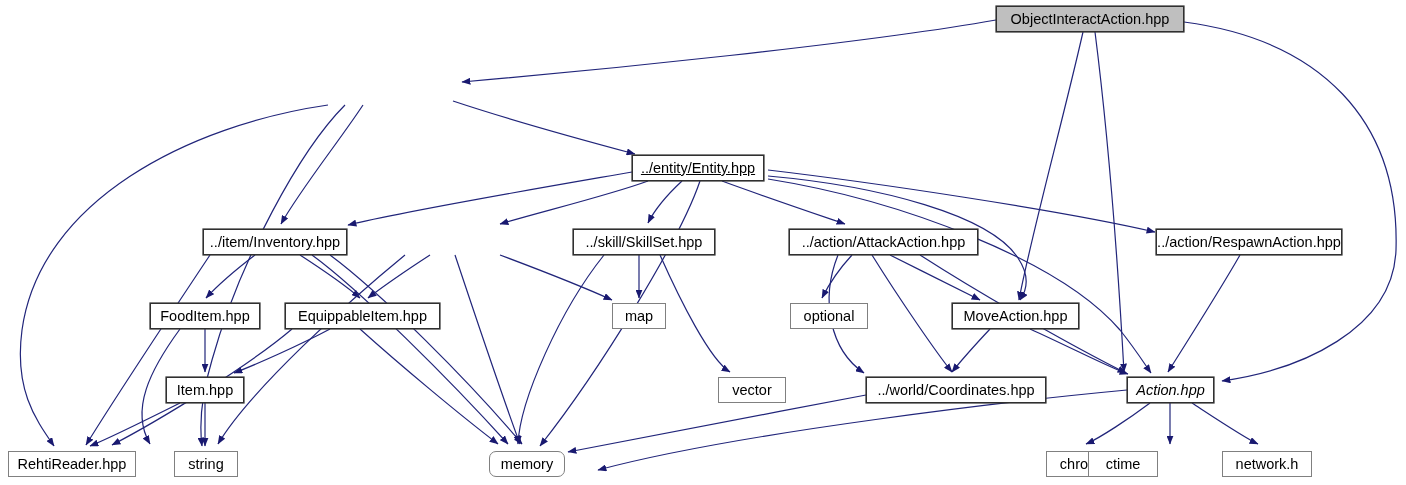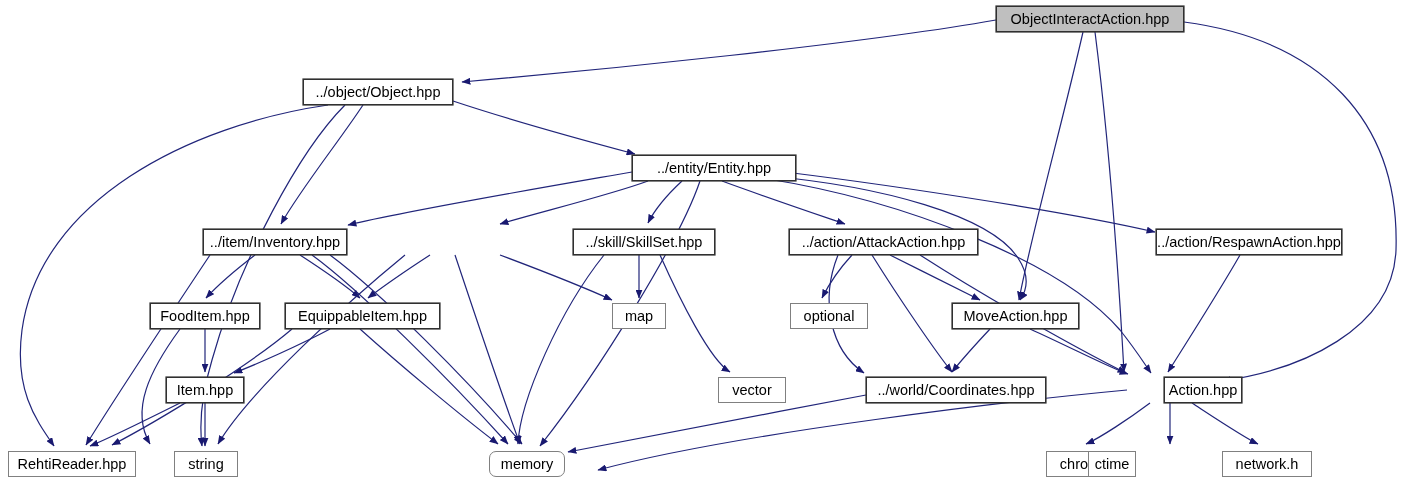--- a/index.html
+++ b/index.html
@@ -116,24 +116,21 @@
         <path d="M 1127,390 C 1020,400 740,432 598,470" fill="none" stroke="#21257a" stroke-width="1.2" marker-end="url(#arrowhead)"></path>
         <path d="M 1150,403 C 1130,418 1100,438 1086,444" fill="none" stroke="#21257a" stroke-width="1.2" marker-end="url(#arrowhead)"></path>
         <path d="M 1170,403 C 1170,420 1170,438 1170,444" fill="none" stroke="#21257a" stroke-width="1.2" marker-end="url(#arrowhead)"></path>
         <path d="M 1192,403 C 1215,418 1245,438 1258,444" fill="none" stroke="#21257a" stroke-width="1.2" marker-end="url(#arrowhead)"></path>
       </g>
   </svg>
   <div id="node-layer">
       <div class="node root" style="left: 996px; top: 6px; width: 188px;">
         <span class="node-label">ObjectInteractAction.hpp</span>
       </div>
-      <div class="node local" style="left: 303px; top: 79px; width: 150px;">
-        <span class="node-label">../object/Object.hpp</span>
-      </div>
-      <div class="node local" style="left: 632px; top: 155px; width: 164px;">
+      <div class="node local" style="left: 632px; top: 155px; width: 132px; text-decoration: underline;">
         <span class="node-label">../entity/Entity.hpp</span>
       </div>
       <div class="node local" style="left: 203px; top: 229px; width: 144px;">
         <span class="node-label">../item/Inventory.hpp</span>
       </div>
       <div class="node local" style="left: 573px; top: 229px; width: 142px;">
         <span class="node-label">../skill/SkillSet.hpp</span>
       </div>
       <div class="node local" style="left: 789px; top: 229px; width: 189px;">
         <span class="node-label">../action/AttackAction.hpp</span>
@@ -158,35 +155,35 @@
       </div>
       <div class="node local" style="left: 166px; top: 377px; width: 78px;">
         <span class="node-label">Item.hpp</span>
       </div>
       <div class="node system" style="left: 718px; top: 377px; width: 68px;">
         <span class="node-label">vector</span>
       </div>
       <div class="node local" style="left: 866px; top: 377px; width: 180px;">
         <span class="node-label">../world/Coordinates.hpp</span>
       </div>
-      <div class="node local" style="left: 1164px; top: 377px; width: 78px;">
+      <div class="node local" style="left: 1127px; top: 377px; width: 87px; font-style: italic;">
         <span class="node-label">Action.hpp</span>
       </div>
       <div class="node system" style="left: 8px; top: 451px; width: 128px;">
         <span class="node-label">RehtiReader.hpp</span>
       </div>
       <div class="node system" style="left: 174px; top: 451px; width: 64px; justify-content: center;">
         <span class="node-label">string</span>
       </div>
       <div class="node system" style="left: 489px; top: 451px; width: 76px; border-radius: 7px;">
         <span class="node-label">memory</span>
       </div>
       <div class="node system" style="left: 1046px; top: 451px; width: 72px;">
         <span class="node-label">chrono</span>
       </div>
-      <div class="node system" style="left: 1088px; top: 451px; width: 48px;">
+      <div class="node system" style="left: 1088px; top: 451px; width: 70px;">
         <span class="node-label">ctime</span>
       </div>
       <div class="node system" style="left: 1222px; top: 451px; width: 90px;">
         <span class="node-label">network.h</span>
       </div>
     </div>
 </div>
 
 </body></html>

